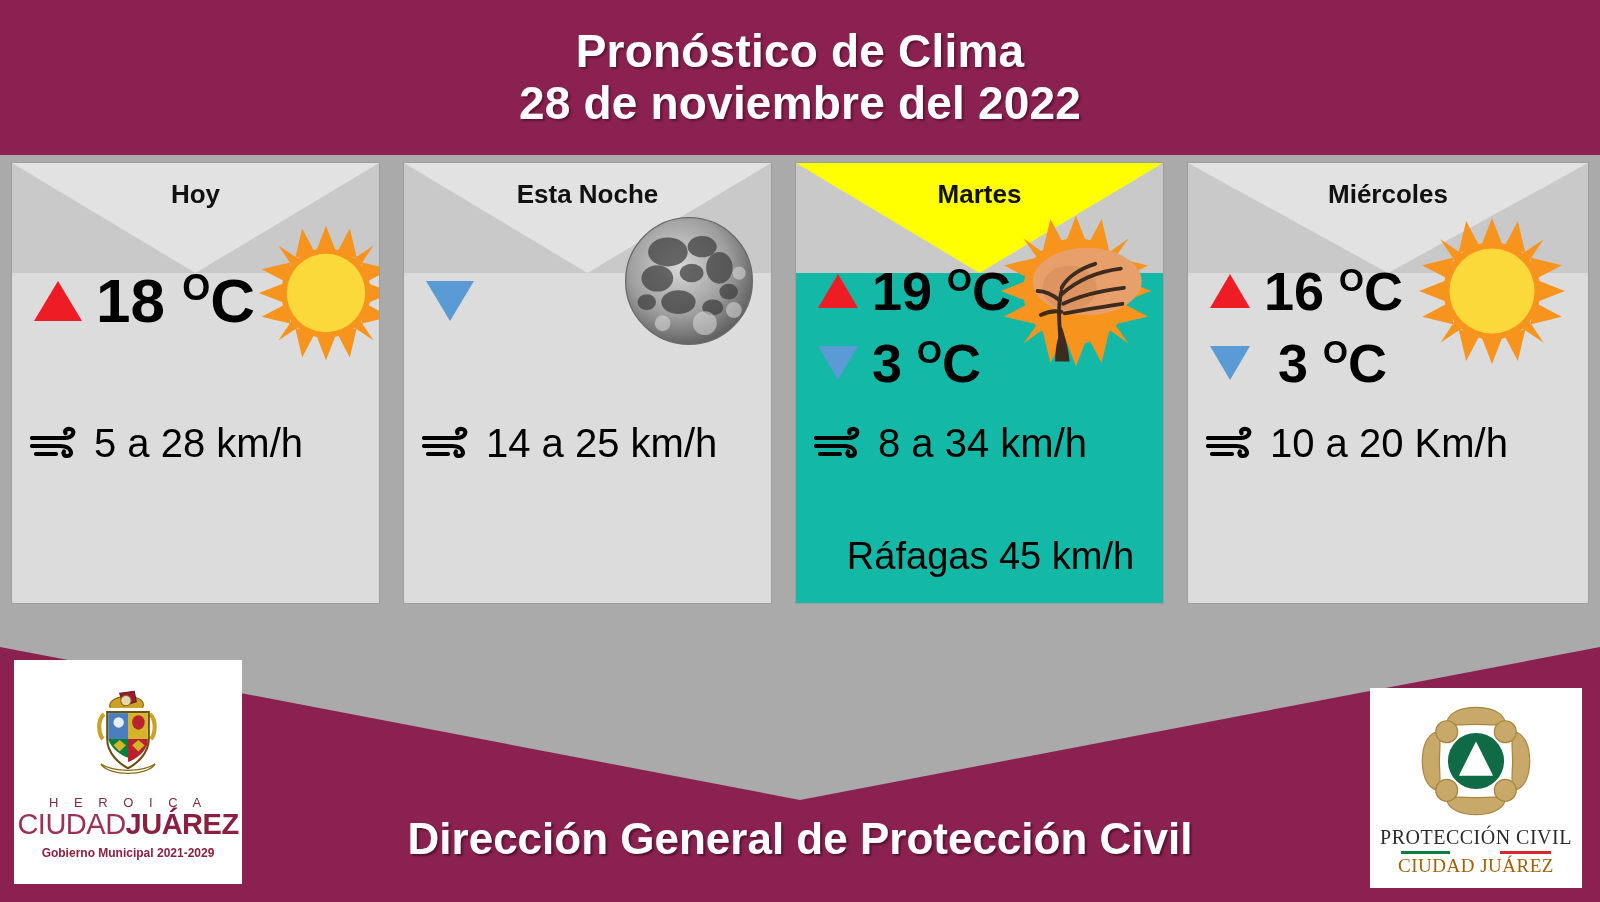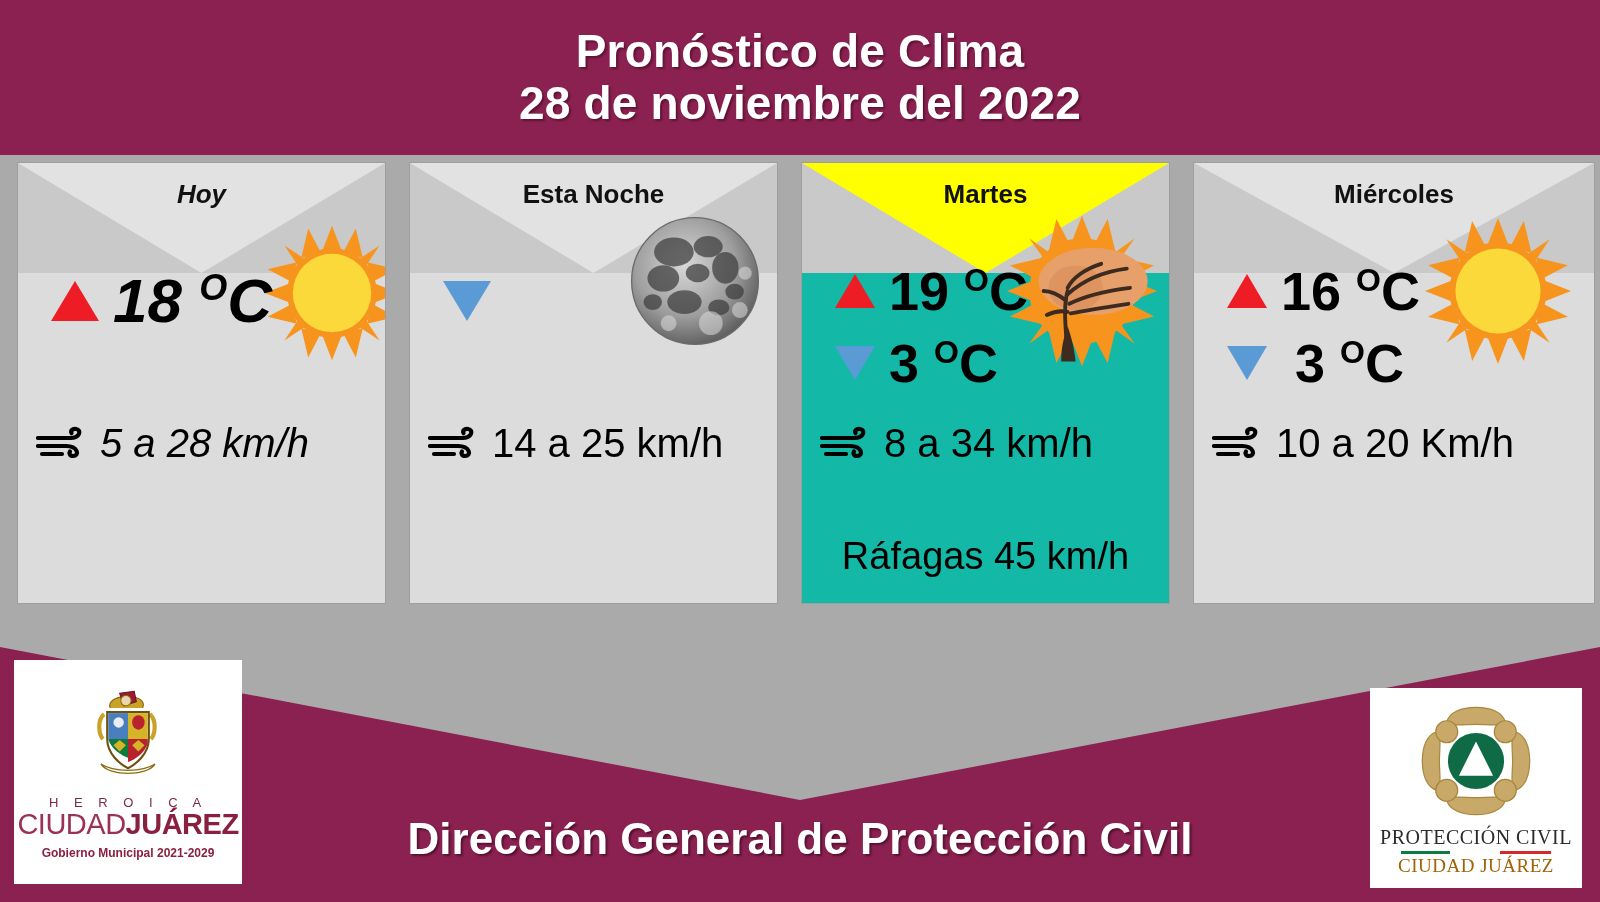--- a/index.html
+++ b/index.html
@@ -33,21 +33,21 @@
   .cards{
     position:absolute;left:0;top:163px;width:1600px;height:440px;
     display:flex;z-index:5;
   }
   .card{
     position:relative;height:440px;margin-right:25px;
     background:#dcdcdc;
     box-shadow:0 0 0 1px rgba(0,0,0,.07);
     overflow:hidden;
   }
-  .card:first-child{margin-left:18px;font-style:italic;}
+  .card:first-child{margin-left:12px;}
   .card.c1{width:367px;}
   .card.c2{width:367px;}
   .card.c3{width:367px;background:#14b8a6;}
   .card.c4{width:400px;margin-right:0;}
   
   .chev{
     position:absolute;left:0;top:0;width:100%;height:110px;
     background:#c9c9c9;
   }
   .chev::after{
@@ -60,21 +60,21 @@
   .card.c1 .chev::after,.card.c2 .chev::after,.card.c4 .chev::after{
     background:#e2e2e2;clip-path:polygon(0 0,100% 0,50% 100%);
   }
   .day-label{
     position:absolute;left:0;top:16px;width:100%;text-align:center;
     font-size:26px;font-weight:bold;color:#111;z-index:3;
   }
   
   .temp-wrap{
     position:absolute;left:0;top:92px;width:100%;height:150px;z-index:3;
-    display:flex;align-items:flex-start;padding-left:11px;
+    display:flex;align-items:flex-start;
   }
   .temp-col{display:flex;flex-direction:column;justify-content:center;padding-left:22px;}
   .temp-row{display:flex;align-items:center;height:72px;}
   .temp-row.single{height:92px;}
   .tri{width:0;height:0;margin-right:14px;flex:none;}
   .tri.up{border-left:24px solid transparent;border-right:24px solid transparent;border-bottom:40px solid #ee1c25;}
   .tri.down{border-left:24px solid transparent;border-right:24px solid transparent;border-top:40px solid #5b9bd5;}
   .tri.small-up{border-left:20px solid transparent;border-right:20px solid transparent;border-bottom:34px solid #ee1c25;}
   .tri.small-down{border-left:20px solid transparent;border-right:20px solid transparent;border-top:34px solid #5b9bd5;}
   .tval{font-size:54px;font-weight:bold;color:#000;white-space:nowrap;line-height:1;}
@@ -85,21 +85,21 @@
   .wicon{position:absolute;z-index:2;}
   .sun-svg{display:block;}
   
   .wind-row{
     position:absolute;left:18px;top:258px;width:calc(100% - 24px);
     display:flex;align-items:center;z-index:3;
   }
   .wind-icon{flex:none;margin-right:10px;}
   .wind-text{font-size:40px;color:#000;white-space:nowrap;}
   .gust-text{
-    position:absolute;left:0;top:372px;width:100%;text-align:center;
+    position:absolute;left:11px;top:372px;width:100%;text-align:center;
     font-size:38px;color:#000;z-index:3;
   }
   
   .footer-title{
     position:absolute;left:0;bottom:38px;width:1600px;text-align:center;
     color:#fff;font-size:44px;font-weight:bold;z-index:6;
     text-shadow:2px 2px 2px rgba(50,8,30,.6);
   }
   .logo-box{
     position:absolute;background:#fff;z-index:7;

